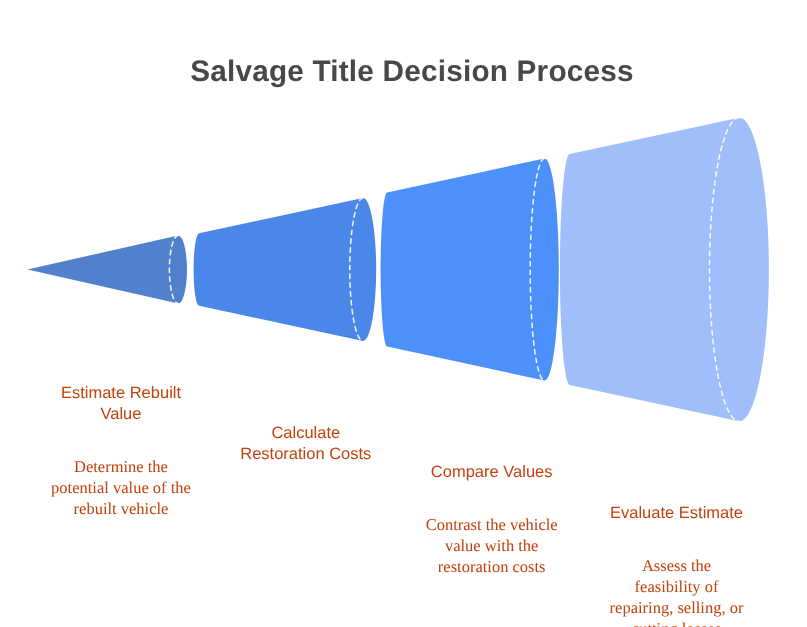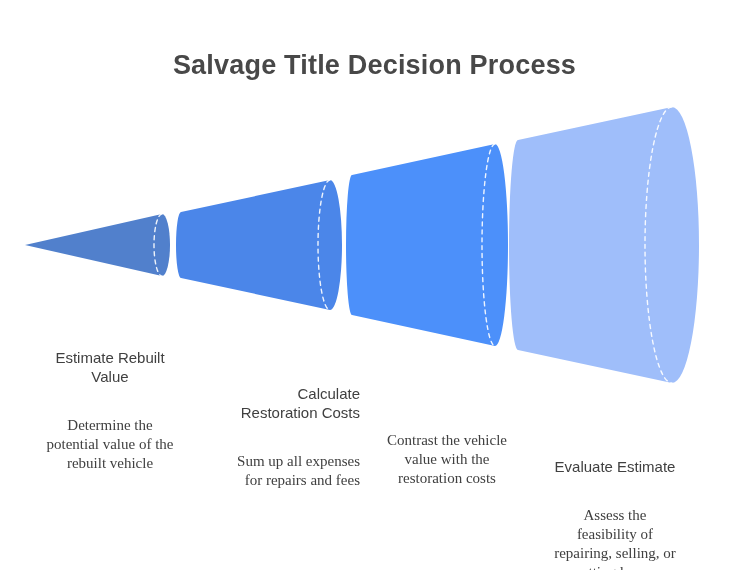--- a/index.html
+++ b/index.html
@@ -28,37 +28,37 @@
     text-align: center;
     font-size: 27px;
     font-weight: bold;
     color: #484848;
     letter-spacing: 0.2px;
     margin-left: 11px;
   }
   .stage-label {
     position: absolute;
     text-align: center;
-    color: #404040;
+    color: #c2410c;
     font-size: 15px;
     line-height: 19px;
     white-space: pre-line;
   }
   .stage-name { margin: 0; }
   .stage-desc { margin: 11px 0 0 0; font-family: Liberation Serif, serif; }
   .rim-dash {
     fill: none;
     stroke: #ffffff;
     stroke-width: 1.4;
     stroke-dasharray: 4 4;
     stroke-linecap: round;
     opacity: 0.9;
   }
   #label-1 { left: 28px;  top: 329px; width: 164px; }
-  #label-2 { left: 196px; top: 365px; width: 164px; text-align: right; }
+  #label-2 { left: 196px; top: 365px; width: 164px; }
   #label-3 { left: 365px; top: 401px; width: 164px; }
   #label-4 { left: 531px; top: 438px; width: 168px; }
 </style>
 </head>
 <body>
 
 <div id="canvas">
 
   <div class="diagram-title">Salvage Title Decision Process</div>
 
@@ -89,25 +89,24 @@
     <div class="stage-name">Estimate Rebuilt
 Value</div>
     <div class="stage-desc">Determine the
 potential value of the
 rebuilt vehicle</div>
   </div>
 
   <div id="label-2" class="stage-label">
     <div class="stage-name">Calculate
 Restoration Costs</div>
-    <div class="stage-desc">Sum up all expenses
-for repairs and fees</div>
   </div>
 
   <div id="label-3" class="stage-label">
+    <div class="stage-name">Compare Values</div>
     <div class="stage-desc">Contrast the vehicle
 value with the
 restoration costs</div>
   </div>
 
   <div id="label-4" class="stage-label">
     <div class="stage-name">Evaluate Estimate</div>
     <div class="stage-desc">Assess the
 feasibility of
 repairing, selling, or

